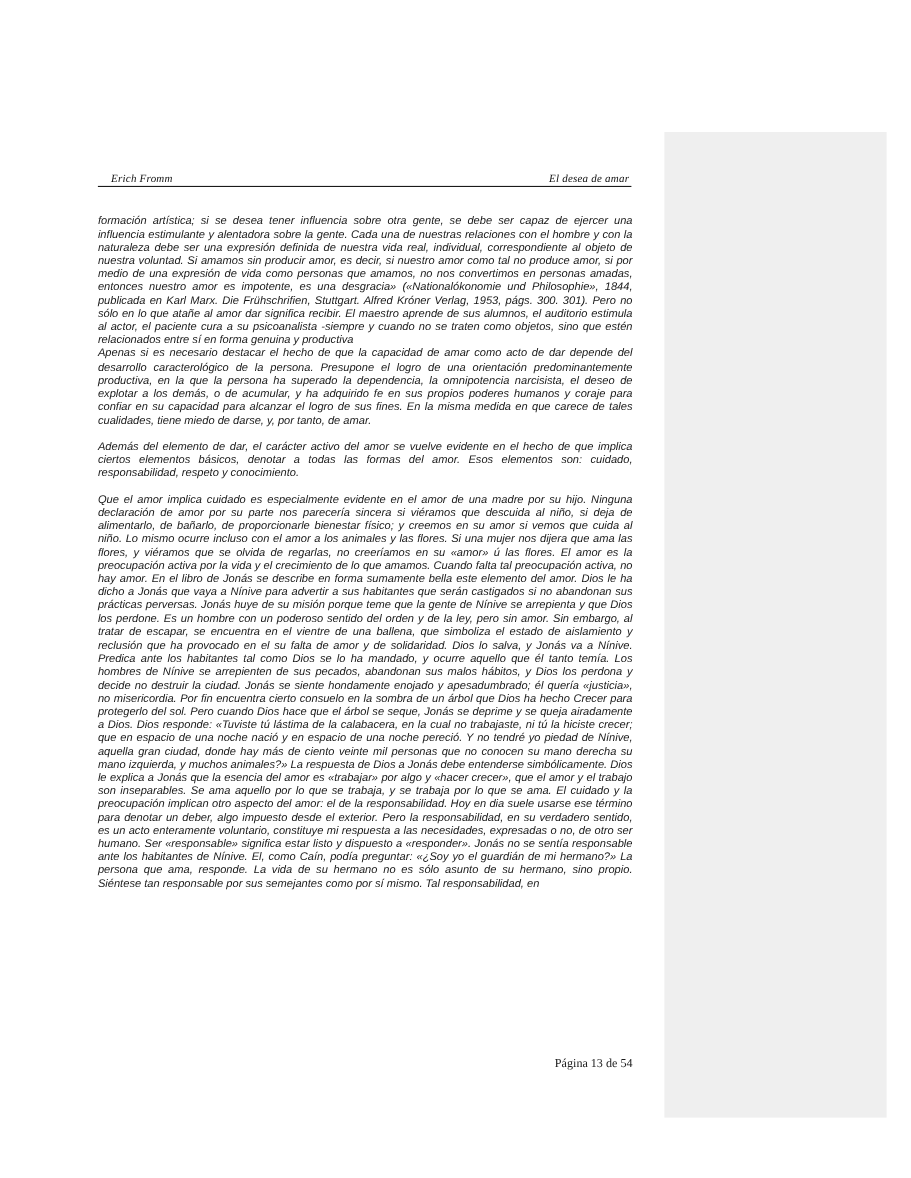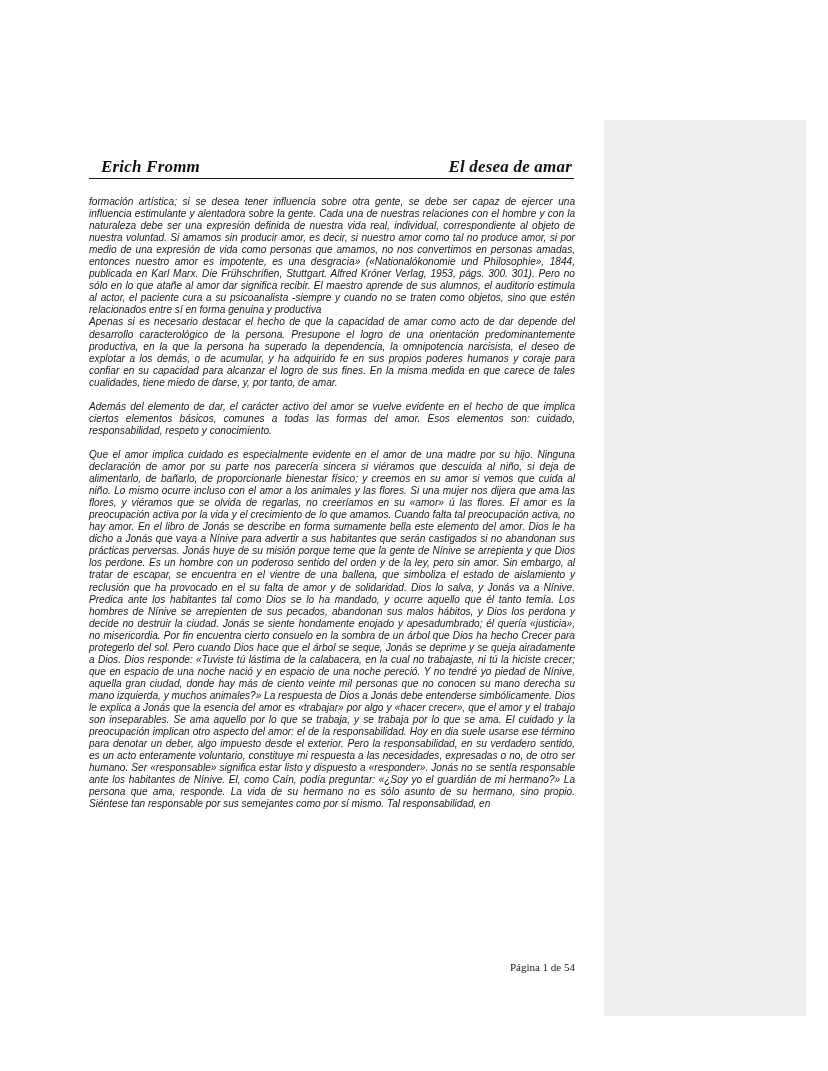--- a/index.html
+++ b/index.html
@@ -42,24 +42,23 @@
     left: 89px;
     top: 157px;
     width: 485px;
     border-bottom: 1px solid #1a1a1a;
     padding-bottom: 1px;
     display: flex;
     justify-content: space-between;
     align-items: baseline;
     font-family: "Liberation Serif", serif;
     font-style: italic;
-    font-size: 17px;
+    font-size: 10px;
     color: #111111;
     letter-spacing: 0.2px;
-    font-weight: bold;
   }
   .running-head .rh-left {
     padding-left: 12px;
   }
   .running-head .rh-right {
     padding-right: 2px;
   }
 
   .body-text {
     position: absolute;
@@ -107,22 +106,22 @@
   <div class="sheet">
 
     <div class="running-head">
       <span class="rh-left">Erich  Fromm</span>
       <span class="rh-right">El desea de amar</span>
     </div>
 
     <div class="body-text">
       <p class="flush">formación artística; si se desea tener influencia sobre otra gente, se debe ser capaz de ejercer una influencia estimulante y alentadora sobre la gente. Cada una de nuestras relaciones con el hombre y con la naturaleza debe ser una expresión definida de nuestra vida real, individual, correspondiente al objeto de nuestra voluntad. Si amamos sin producir amor, es decir, si nuestro amor como tal no produce amor, si por medio de una expresión de vida como personas que amamos, no nos convertimos en personas amadas, entonces nuestro amor es impotente, es una desgracia» («Nationalókonomie und Philosophie», 1844, publicada en Karl Marx. Die Frühschrifien, Stuttgart. Alfred Króner Verlag, 1953, págs. 300. 301). Pero no sólo en lo que atañe al amor dar significa recibir. El maestro aprende de sus alumnos, el auditorio estimula al actor, el paciente cura a su psicoanalista -siempre y cuando no se traten como objetos, sino que estén relacionados entre sí en forma genuina y productiva</p>
       <p class="flush">Apenas si es necesario destacar el hecho de que la capacidad de amar como acto de dar depende del desarrollo caracterológico de la persona. Presupone el logro de una orientación predominantemente productiva, en la que la persona ha superado la dependencia, la omnipotencia narcisista, el deseo de explotar a los demás, o de acumular, y ha adquirido fe en sus propios poderes humanos y coraje para confiar en su capacidad para alcanzar el logro de sus fines. En la misma medida en que carece de tales cualidades, tiene miedo de darse, y, por tanto, de amar.</p>
-      <p class="flush gap-before">Además del elemento de dar, el carácter activo del amor se vuelve evidente en el hecho de que implica ciertos elementos básicos, comunes a todas las formas del amor. Esos elementos son: cuidado, responsabilidad, respeto y conocimiento.</p>
+      <p class="flush gap-before">Además del elemento de dar, el carácter activo del amor se vuelve evidente en el hecho de que implica ciertos elementos básicos, denotar a todas las formas del amor. Esos elementos son: cuidado, responsabilidad, respeto y conocimiento.</p>
       <p class="flush gap-before">Que el amor implica cuidado es especialmente evidente en el amor de una madre por su hijo. Ninguna declaración de amor por su parte nos parecería sincera si viéramos que descuida al niño, si deja de alimentarlo, de bañarlo, de proporcionarle bienestar físico; y creemos en su amor si vemos que cuida al niño. Lo mismo ocurre incluso con el amor a los animales y las flores. Si una mujer nos dijera que ama las flores, y viéramos que se olvida de regarlas, no creeríamos en su «amor» ú las flores. El amor es la preocupación activa por la vida y el crecimiento de lo que amamos. Cuando falta tal preocupación activa, no hay amor. En el libro de Jonás se describe en forma sumamente bella este elemento del amor. Dios le ha dicho a Jonás que vaya a Nínive para advertir a sus habitantes que serán castigados si no abandonan sus prácticas perversas. Jonás huye de su misión porque teme que la gente de Nínive se arrepienta y que Dios los perdone. Es un hombre con un poderoso sentido del orden y de la ley, pero sin amor. Sin embargo, al tratar de escapar, se encuentra en el vientre de una ballena, que simboliza el estado de aislamiento y reclusión que ha provocado en el su falta de amor y de solidaridad. Dios lo salva, y Jonás va a Nínive. Predica ante los habitantes tal como Dios se lo ha mandado, y ocurre aquello que él tanto temía. Los hombres de Nínive se arrepienten de sus pecados, abandonan sus malos hábitos, y Dios los perdona y decide no destruir la ciudad. Jonás se siente hondamente enojado y apesadumbrado; él quería «justicia», no misericordia. Por fin encuentra cierto consuelo en la sombra de un árbol que Dios ha hecho Crecer para protegerlo del sol. Pero cuando Dios hace que el árbol se seque, Jonás se deprime y se queja airadamente a Dios. Dios responde: «Tuviste tú lástima de la calabacera, en la cual no trabajaste, ni tú la hiciste crecer; que en espacio de una noche nació y en espacio de una noche pereció. Y no tendré yo piedad de Nínive, aquella gran ciudad, donde hay más de ciento veinte mil personas que no conocen su mano derecha su mano izquierda, y muchos animales?» La respuesta de Dios a Jonás debe entenderse simbólicamente. Dios le explica a Jonás que la esencia del amor es «trabajar» por algo y «hacer crecer», que el amor y el trabajo son inseparables. Se ama aquello por lo que se trabaja, y se trabaja por lo que se ama. El cuidado y la preocupación implican otro aspecto del amor: el de la responsabilidad. Hoy en dia suele usarse ese término para denotar un deber, algo impuesto desde el exterior. Pero la responsabilidad, en su verdadero sentido, es un acto enteramente voluntario, constituye mi respuesta a las necesidades, expresadas o no, de otro ser humano. Ser «responsable» significa estar listo y dispuesto a «responder». Jonás no se sentía responsable ante los habitantes de Nínive. El, como Caín, podía preguntar: «¿Soy yo el guardián de mi hermano?» La persona que ama, responde. La vida de su hermano no es sólo asunto de su hermano, sino propio. Siéntese tan responsable por sus semejantes como por sí mismo. Tal responsabilidad, en</p>
     </div>
 
     <div class="footer">
-      <span>Página 1 de 54</span>
+      <span>Página 13 de 54</span>
     </div>
 
   </div>
 </div>
 
 </body></html>

